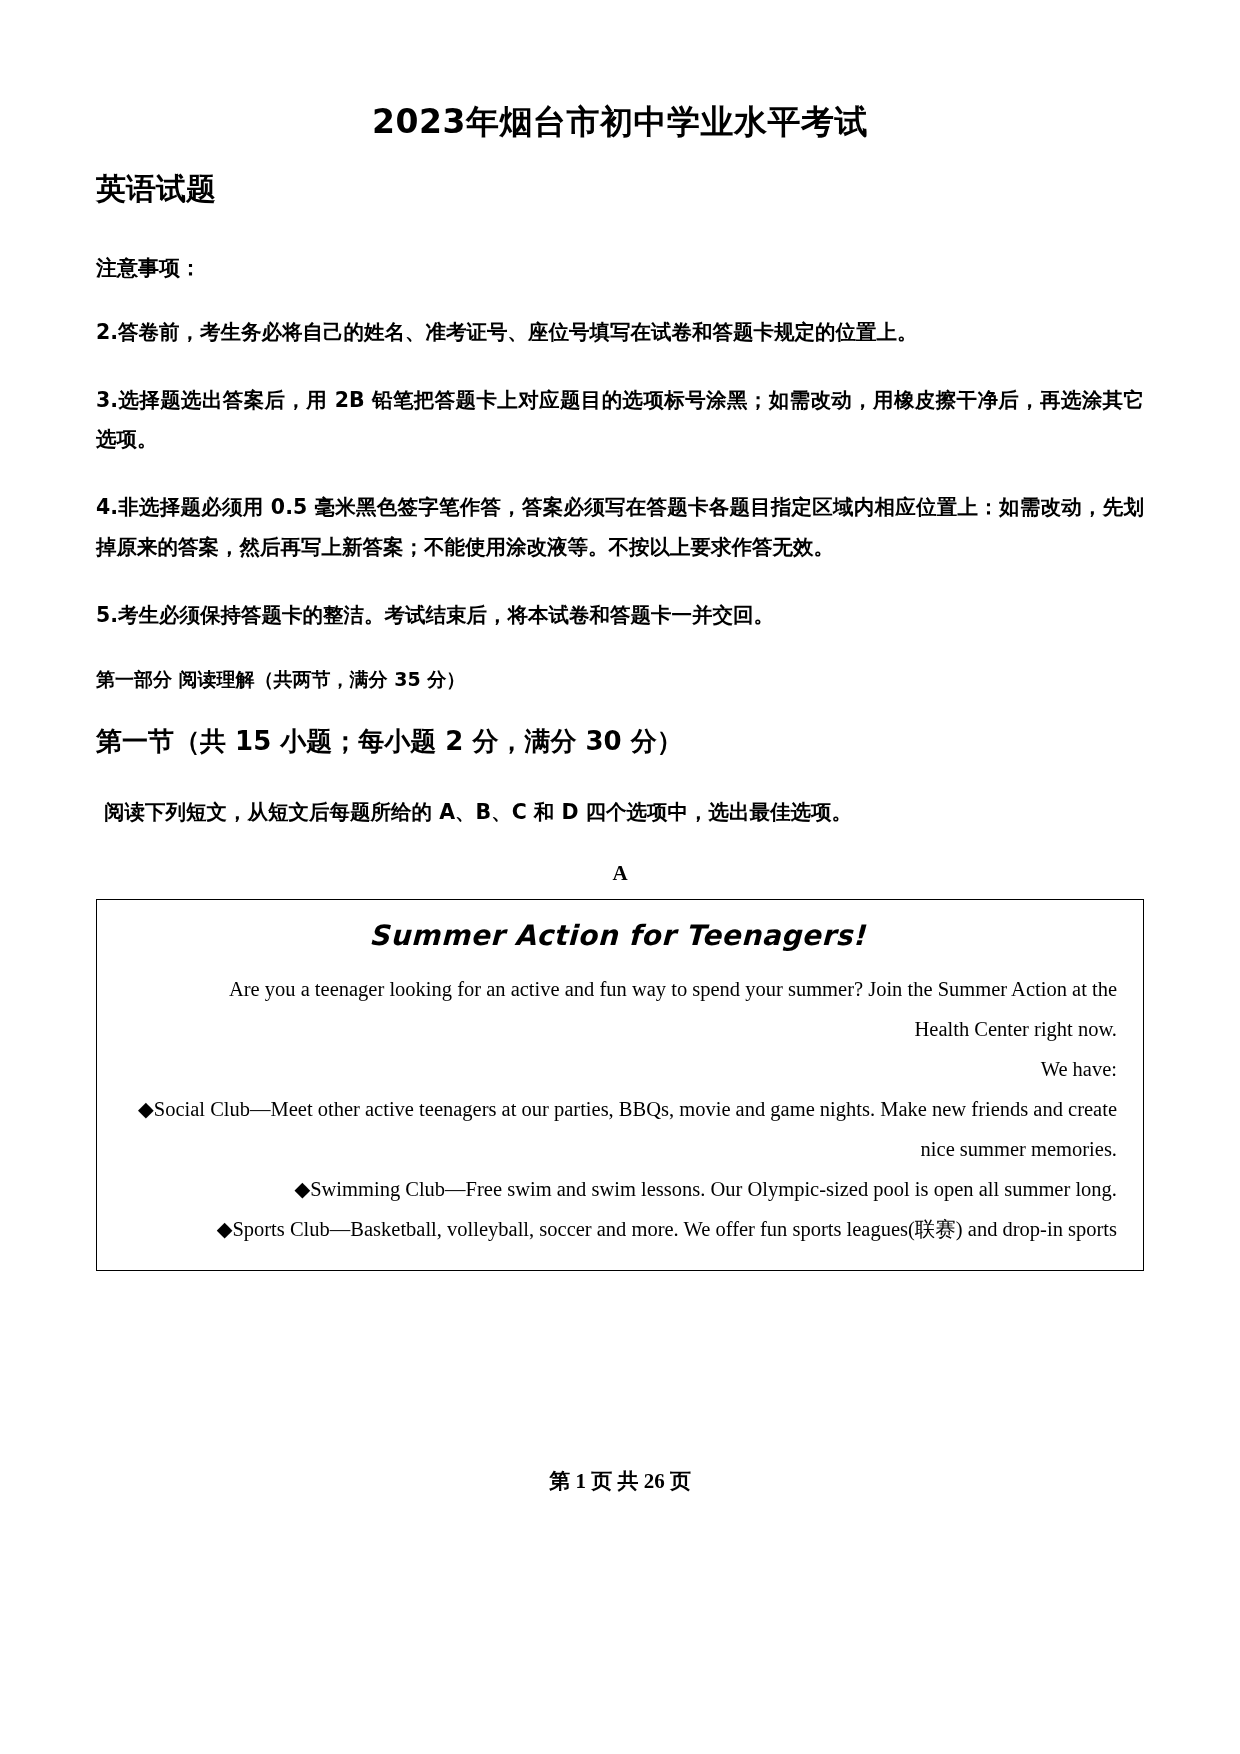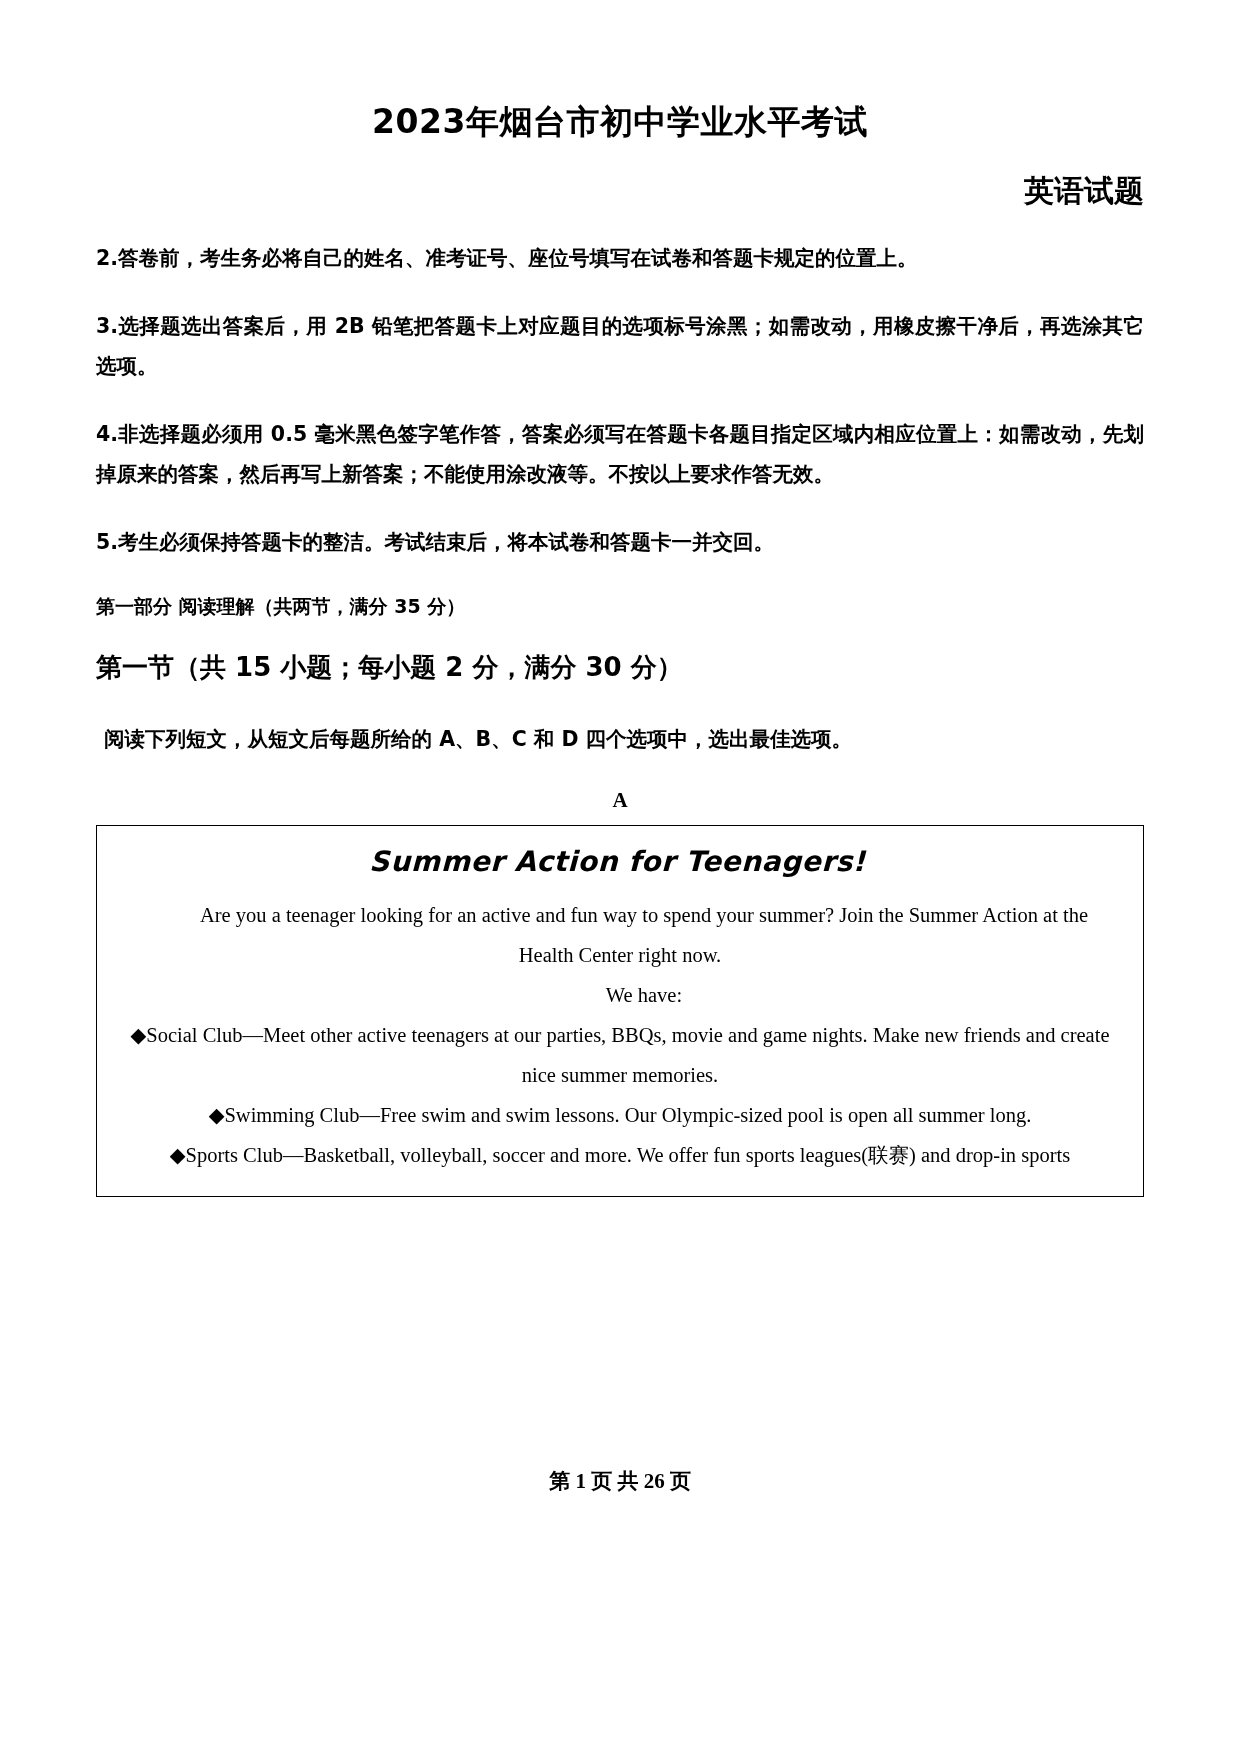--- a/index.html
+++ b/index.html
@@ -30,22 +30,22 @@
     text-align: center;
     font-family: "DejaVu Sans", sans-serif;
     font-weight: 700;
     font-size: 33px;
     letter-spacing: 0.5px;
     margin: 0;
     padding-top: 100px;
     line-height: 1.35;
   }
   .doc-subtitle {
-    text-align: right;
-    font-family: Liberation Sans, sans-serif;
+    text-align: left;
+    font-family: Liberation Mono, monospace;
     font-weight: 700;
     font-size: 30px;
     margin: 0;
     padding-top: 26px;
     line-height: 1.35;
   }
 
   
   .notice-heading {
     font-family: "DejaVu Sans", sans-serif;
@@ -119,21 +119,21 @@
     letter-spacing: 0.6px;
     margin: 0 0 16px 0;
     line-height: 1.3;
     transform: skewX(-4deg);
   }
   .passage-p {
     font-family: "Liberation Serif", "DejaVu Serif", serif;
     font-size: 20.5px;
     line-height: 1.95;
     margin: 0;
-    text-align: center;
+    text-align: right;
   }
   .passage-p.indent {
     text-indent: 48px;
   }
 
   
   .footer {
     position: absolute;
     left: 0;
     bottom: 40px;
@@ -146,20 +146,21 @@
   }
 </style>
 </head>
 <body>
 
 <div class="page">
 
   <h1 class="doc-title">2023年烟台市初中学业水平考试</h1>
   <h2 class="doc-subtitle">英语试题</h2>
 
+  <p class="notice-heading">注意事项：</p>
 
   <p class="notice-item">2.答卷前，考生务必将自己的姓名、准考证号、座位号填写在试卷和答题卡规定的位置上。</p>
   <p class="notice-item">3.选择题选出答案后，用 2B 铅笔把答题卡上对应题目的选项标号涂黑；如需改动，用橡皮擦干净后，再选涂其它选项。</p>
   <p class="notice-item">4.非选择题必须用 0.5 毫米黑色签字笔作答，答案必须写在答题卡各题目指定区域内相应位置上：如需改动，先划掉原来的答案，然后再写上新答案；不能使用涂改液等。不按以上要求作答无效。</p>
   <p class="notice-item">5.考生必须保持答题卡的整洁。考试结束后，将本试卷和答题卡一并交回。</p>
 
   <p class="section-head">第一部分 阅读理解（共两节，满分 35 分）</p>
   <p class="section-sub">第一节（共 15 小题；每小题 2 分，满分 30 分）</p>
   <p class="read-instruction">阅读下列短文，从短文后每题所给的 A、B、C 和 D 四个选项中，选出最佳选项。</p>
 

